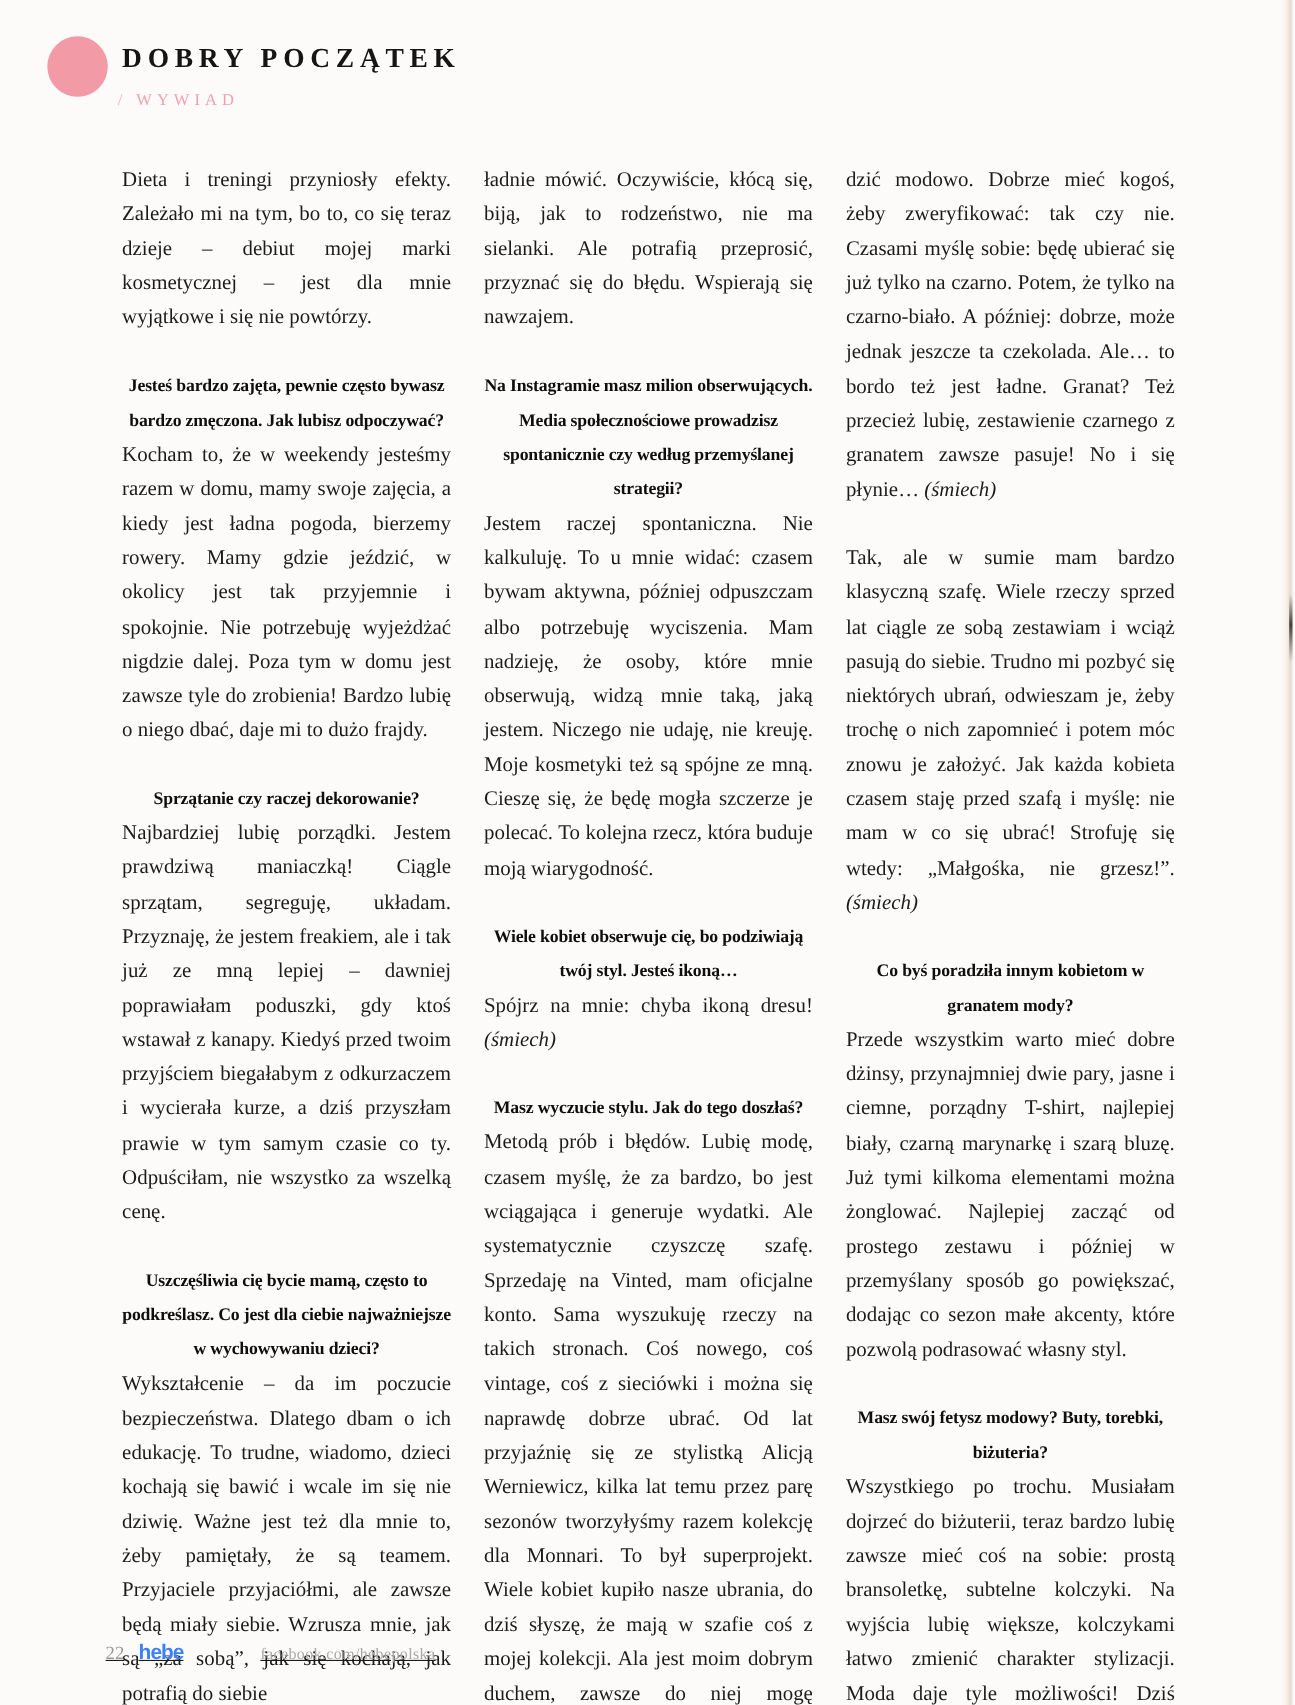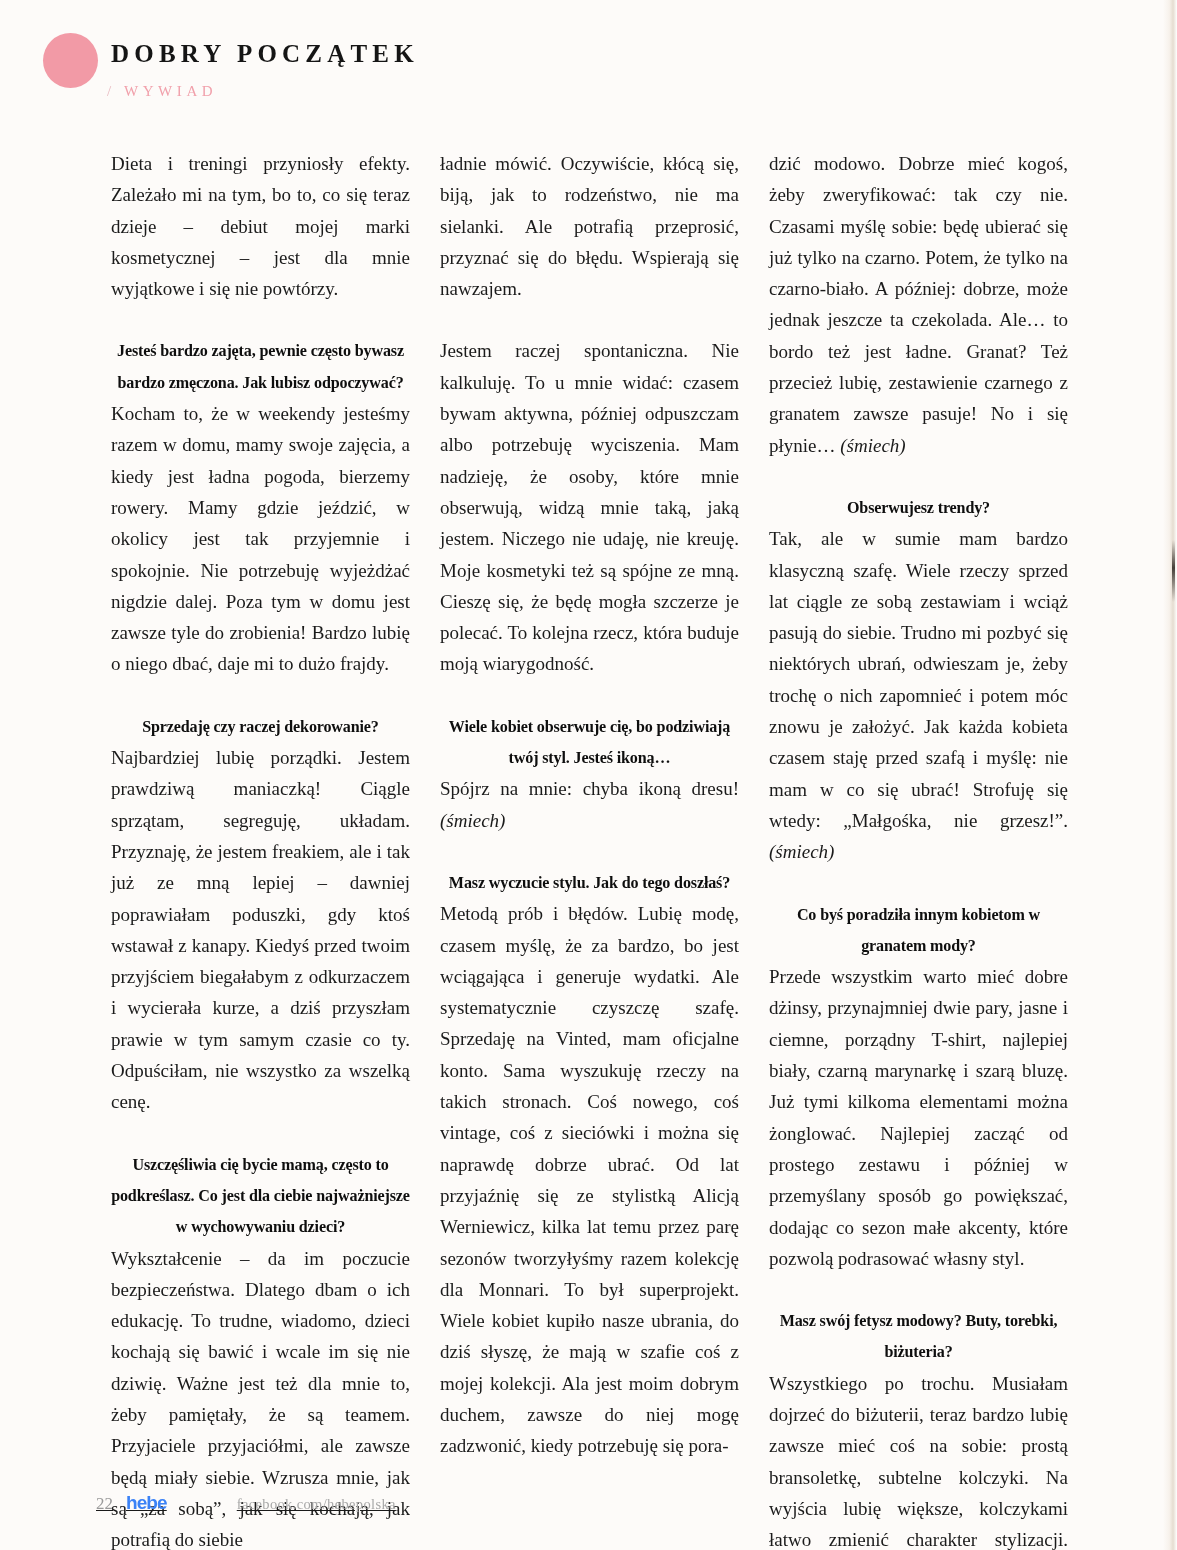--- a/index.html
+++ b/index.html
@@ -183,41 +183,41 @@
     </div>
   </div>
 
   <div class="columns">
     <div class="col">
         <p class="para last-ragged">Dieta i treningi przyniosły efekty. Zależało mi na tym, bo to, co się teraz dzieje – debiut mojej marki kosmetycznej – jest dla mnie wyjątkowe i się nie powtórzy.</p>
         <div class="spacer-q"></div>
         <p class="q">Jesteś bardzo zajęta, pewnie często bywasz bardzo zmęczona. Jak lubisz odpoczywać?</p>
         <p class="para last-ragged">Kocham to, że w weekendy jesteśmy razem w domu, mamy swoje zajęcia, a kiedy jest ładna pogoda, bierzemy rowery. Mamy gdzie jeździć, w okolicy jest tak przyjemnie i spokojnie. Nie potrzebuję wyjeżdżać nigdzie dalej. Poza tym w domu jest zawsze tyle do zrobienia! Bardzo lubię o niego dbać, daje mi to dużo frajdy.</p>
         <div class="spacer-q"></div>
-        <p class="q">Sprzedaję czy raczej dekorowanie?</p>
+        <p class="q">Sprzątanie czy raczej dekorowanie?</p>
         <p class="para last-ragged">Najbardziej lubię porządki. Jestem prawdziwą maniaczką! Ciągle sprzątam, segreguję, układam. Przyznaję, że jestem freakiem, ale i tak już ze mną lepiej – dawniej poprawiałam poduszki, gdy ktoś wstawał z kanapy. Kiedyś przed twoim przyjściem biegałabym z odkurzaczem i wycierała kurze, a dziś przyszłam prawie w tym samym czasie co ty. Odpuściłam, nie wszystko za wszelką cenę.</p>
         <div class="spacer-q"></div>
         <p class="q">Uszczęśliwia cię bycie mamą, często to podkreślasz. Co jest dla ciebie najważniejsze w wychowywaniu dzieci?</p>
         <p class="para last-ragged">Wykształcenie – da im poczucie bezpieczeństwa. Dlatego dbam o ich edukację. To trudne, wiadomo, dzieci kochają się bawić i wcale im się nie dziwię. Ważne jest też dla mnie to, żeby pamiętały, że są teamem. Przyjaciele przyjaciółmi, ale zawsze będą miały siebie. Wzrusza mnie, jak są „za sobą”, jak się kochają, jak potrafią do siebie</p>
       </div>
     <div class="col">
         <p class="para last-ragged">ładnie mówić. Oczywiście, kłócą się, biją, jak to rodzeństwo, nie ma sielanki. Ale potrafią przeprosić, przyznać się do błędu. Wspierają się nawzajem.</p>
         <div class="spacer-q"></div>
+        <p class="q">Na Instagramie masz milion obserwujących. Media społecznościowe prowadzisz spontanicznie czy według przemyślanej strategii?</p>
         <p class="para last-ragged">Jestem raczej spontaniczna. Nie kalkuluję. To u mnie widać: czasem bywam aktywna, później odpuszczam albo potrzebuję wyciszenia. Mam nadzieję, że osoby, które mnie obserwują, widzą mnie taką, jaką jestem. Niczego nie udaję, nie kreuję. Moje kosmetyki też są spójne ze mną. Cieszę się, że będę mogła szczerze je polecać. To kolejna rzecz, która buduje moją wiarygodność.</p>
         <div class="spacer-q"></div>
         <p class="q">Wiele kobiet obserwuje cię, bo podziwiają twój styl. Jesteś ikoną…</p>
         <p class="para last-ragged">Spójrz na mnie: chyba ikoną dresu! <span class="italic">(śmiech)</span></p>
         <div class="spacer-q"></div>
         <p class="q">Masz wyczucie stylu. Jak do tego doszłaś?</p>
         <p class="para last-ragged">Metodą prób i błędów. Lubię modę, czasem myślę, że za bardzo, bo jest wciągająca i generuje wydatki. Ale systematycznie czyszczę szafę. Sprzedaję na Vinted, mam oficjalne konto. Sama wyszukuję rzeczy na takich stronach. Coś nowego, coś vintage, coś z sieciówki i można się naprawdę dobrze ubrać. Od lat przyjaźnię się ze stylistką Alicją Werniewicz, kilka lat temu przez parę sezonów tworzyłyśmy razem kolekcję dla Monnari. To był superprojekt. Wiele kobiet kupiło nasze ubrania, do dziś słyszę, że mają w szafie coś z mojej kolekcji. Ala jest moim dobrym duchem, zawsze do niej mogę zadzwonić, kiedy potrzebuję się pora-</p>
       </div>
     <div class="col">
         <p class="para last-ragged">dzić modowo. Dobrze mieć kogoś, żeby zweryfikować: tak czy nie. Czasami myślę sobie: będę ubierać się już tylko na czarno. Potem, że tylko na czarno-biało. A później: dobrze, może jednak jeszcze ta czekolada. Ale… to bordo też jest ładne. Granat? Też przecież lubię, zestawienie czarnego z granatem zawsze pasuje! No i się płynie… <span class="italic">(śmiech)</span></p>
         <div class="spacer-q"></div>
-        <p class="q">Obserwujesz trendy?</p>
         <p class="para last-ragged">Tak, ale w sumie mam bardzo klasyczną szafę. Wiele rzeczy sprzed lat ciągle ze sobą zestawiam i wciąż pasują do siebie. Trudno mi pozbyć się niektórych ubrań, odwieszam je, żeby trochę o nich zapomnieć i potem móc znowu je założyć. Jak każda kobieta czasem staję przed szafą i myślę: nie mam w co się ubrać! Strofuję się wtedy: „Małgośka, nie grzesz!”. <span class="italic">(śmiech)</span></p>
         <div class="spacer-q"></div>
         <p class="q">Co byś poradziła innym kobietom w granatem mody?</p>
         <p class="para last-ragged">Przede wszystkim warto mieć dobre dżinsy, przynajmniej dwie pary, jasne i ciemne, porządny T-shirt, najlepiej biały, czarną marynarkę i szarą bluzę. Już tymi kilkoma elementami można żonglować. Najlepiej zacząć od prostego zestawu i później w przemyślany sposób go powiększać, dodając co sezon małe akcenty, które pozwolą podrasować własny styl.</p>
         <div class="spacer-q"></div>
         <p class="q">Masz swój fetysz modowy? Buty, torebki, biżuteria?</p>
         <p class="para last-ragged">Wszystkiego po trochu. Musiałam dojrzeć do biżuterii, teraz bardzo lubię zawsze mieć coś na sobie: prostą bransoletkę, subtelne kolczyki. Na wyjścia lubię większe, kolczykami łatwo zmienić charakter stylizacji. Moda daje tyle możliwości! Dziś wyrażamy się przez strój. Lubię ludzi, którzy są jacyś.</p>
       </div>
   </div>
 

